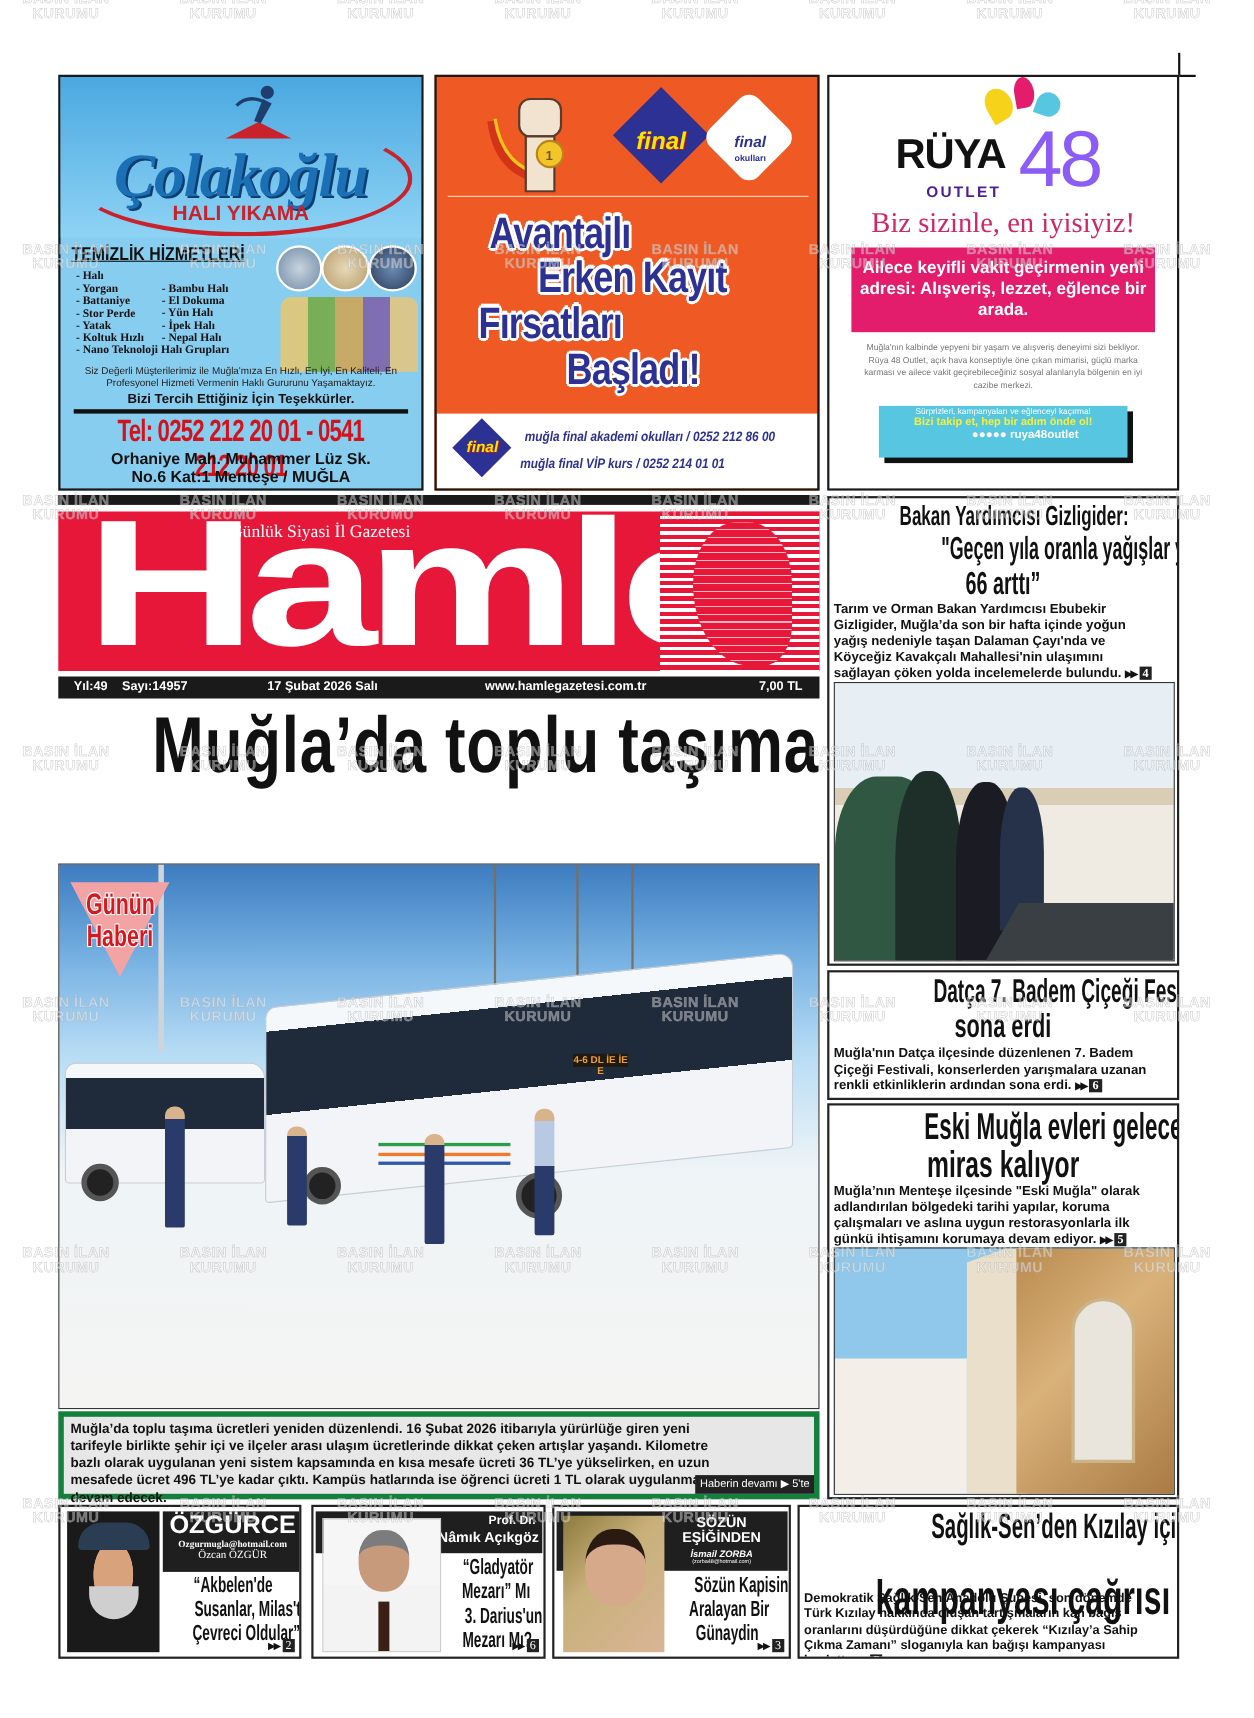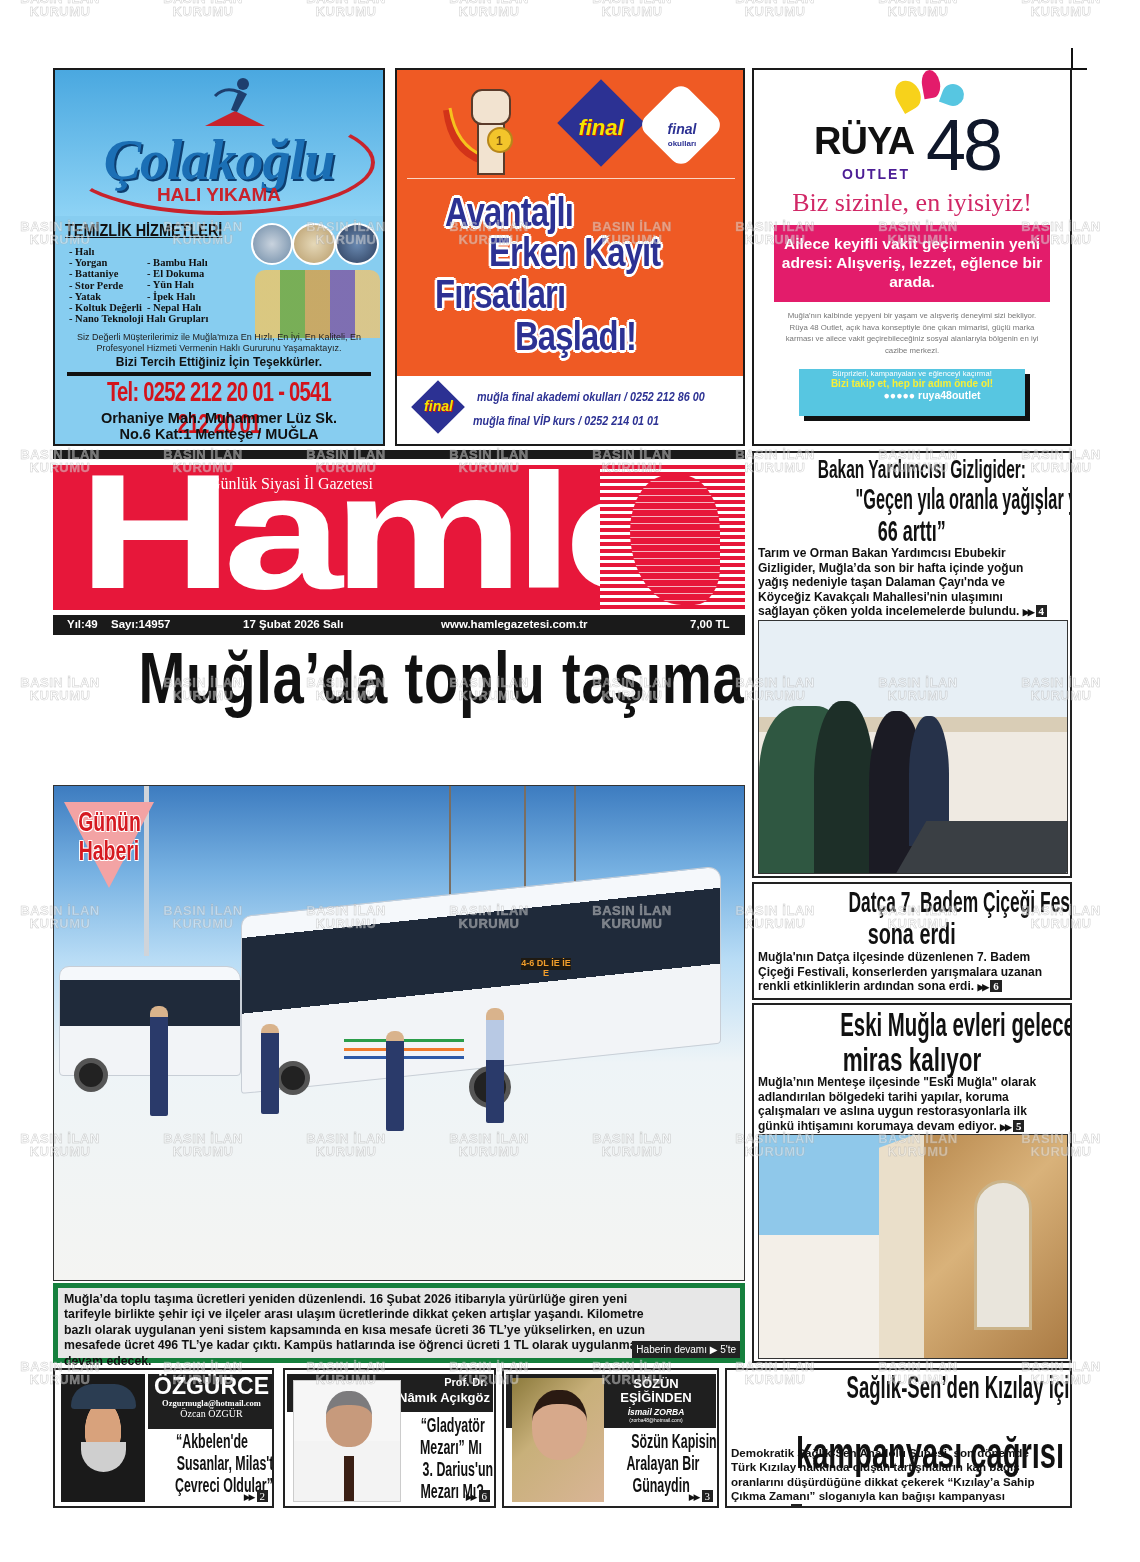--- a/index.html
+++ b/index.html
@@ -45,21 +45,21 @@
   #ad2 .flogo { position: absolute; left: 22px; top: 12px; width: 38px; height: 38px; background: #2c3193; transform: rotate(45deg); }
   #ad2 .flogot { position: absolute; left: 14px; top: 22px; width: 55px; text-align: center; color: #f3e600; font-weight: 900; font-style: italic; font-size: 14px; text-shadow: 1px 1px 0 #c2161b; }
   #ad2 .fl { position: absolute; font-style: italic; font-weight: 700; font-size: 12.5px; color: #2c3193; white-space: nowrap; }
   #ad2 .fl span { display: inline-block; transform: scaleX(0.86); transform-origin: left; }
 
   
   #ad3 { left: 752px; top: 68px; width: 320px; height: 378px; background: #fff; overflow: hidden; }
   #ad3 .drop { position: absolute; border-radius: 50% 50% 50% 0; }
   #ad3 .ruya { position: absolute; left: 60px; top: 50px; font-weight: 700; font-size: 38px; color: #111; letter-spacing: -1px; }
   #ad3 .outlet { position: absolute; left: 88px; top: 96px; font-weight: 700; font-size: 14px; letter-spacing: 2px; color: #4c1d95; }
-  #ad3 .n48 { position: absolute; left: 172px; top: 34px; font-size: 72px; color: #0f172a; font-weight: 400; letter-spacing: -3px; }
+  #ad3 .n48 { position: absolute; left: 172px; top: 34px; font-size: 72px; color: #8b5cf6; font-weight: 400; letter-spacing: -3px; }
   #ad3 .tag { position: absolute; left: 0; width: 100%; top: 118px; text-align: center; font-family: "Liberation Serif", serif; font-size: 26px; color: #d12766; }
   #ad3 .pink { position: absolute; left: 20px; right: 20px; top: 155px; height: 77px; background: #e31c6b; color: #fff; text-align: center; font-weight: 700; font-size: 15.5px; line-height: 19px; padding-top: 9px; }
   #ad3 .desc { position: absolute; left: 30px; right: 30px; top: 240px; text-align: center; font-size: 7.8px; line-height: 11.5px; color: #777; }
   #ad3 .follow { position: absolute; left: 45px; right: 45px; top: 299px; height: 47px; background: #57c6e1; box-shadow: 5px 5px 0 #111; text-align: center; color: #fff; }
   #ad3 .follow .f1 { font-size: 7.6px; padding-top: 0; }
   #ad3 .follow .f2 { font-size: 10px; font-weight: 900; color: #f7ef37; }
   #ad3 .follow .f3 { font-size: 10.5px; font-weight: 700; padding-left: 40px; }
 
   
   #rule1 { left: 53px; top: 450px; width: 692px; height: 9px; background: #1a1a1a; }
@@ -132,21 +132,21 @@
   </svg>
   <div class="brand">Çolakoğlu</div>
   <div class="sub">HALI YIKAMA</div>
   <div class="hdr">TEMİZLİK HİZMETLERİ</div>
   <div class="col" style="left:14px;">
     <div>- Halı</div>
     <div>- Yorgan</div>
     <div>- Battaniye</div>
     <div>- Stor Perde</div>
     <div>- Yatak</div>
-    <div>- Koltuk Değerli</div>
+    <div>- Koltuk Hızlı</div>
     <div>- Nano Teknoloji Halı Grupları</div>
   </div>
   <div class="col" style="left:92px;top:187px;">
     <div>- Bambu Halı</div>
     <div>- El Dokuma</div>
     <div>- Yün Halı</div>
     <div>- İpek Halı</div>
     <div>- Nepal Halı</div>
   </div>
   <div class="pic" style="left:196px;top:153px;width:42px;height:42px;"></div>

